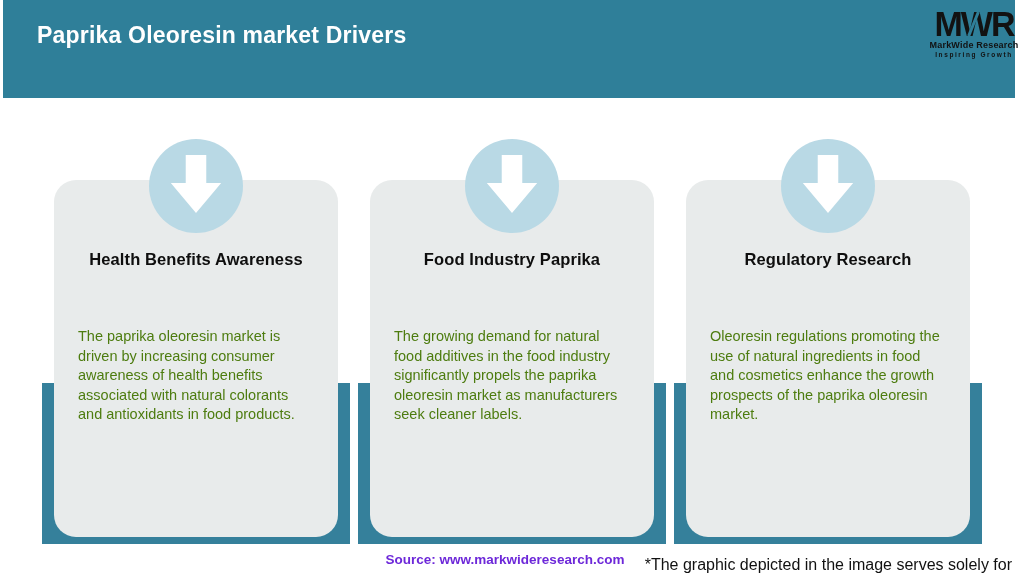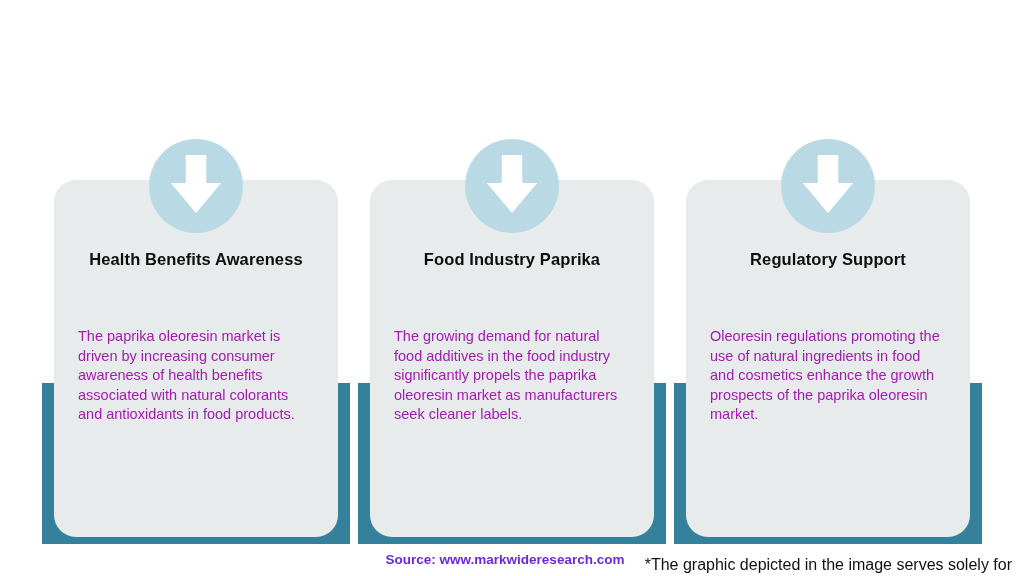--- a/index.html
+++ b/index.html
@@ -34,21 +34,21 @@
   .card{
     position:absolute;top:180px;width:284px;height:357px;border-radius:22px;
     background:#e8ebeb;box-sizing:border-box;padding:0 24px;text-align:center;
   }
   .card.c1{left:54px;} .card.c2{left:370px;} .card.c3{left:686px;}
   .card h2{
     margin:0;padding-top:70px;font-size:16.5px;font-weight:bold;color:#0e0e0e;
     letter-spacing:.1px;
   }
   .card p{
-    margin:58px 0 0 0;text-align:left;font-size:14.5px;line-height:19.5px;color:#a21caf;
+    margin:58px 0 0 0;text-align:left;font-size:14.5px;line-height:19.5px;color:#4d7c0f;
   }
   .circle{
     position:absolute;top:139px;width:94px;height:94px;border-radius:50%;
     background:#b9d9e5;display:flex;align-items:center;justify-content:center;
   }
   .circle.c1{left:149px;} .circle.c2{left:465px;} .circle.c3{left:781px;}
   .circle svg{display:block;transform:translateY(-2px);}
   
   .source{
     position:absolute;left:300px;top:552px;width:410px;text-align:center;
@@ -57,20 +57,29 @@
   .disclaimer{
     position:absolute;right:12px;top:556px;width:420px;text-align:right;
     font-size:16px;color:#111111;
   }
 </style>
 </head>
 <body>
 
 <div class="page">
 
+  <div class="header">
+    <h1 class="page-title">Paprika Oleoresin market Drivers</h1>
+    <div class="logo">
+      <div class="logo-acronym">MWR</div>
+      <div class="logo-slash"></div>
+      <div class="logo-name">MarkWide Research</div>
+      <div class="logo-tagline">Inspiring Growth</div>
+    </div>
+  </div>
 
   <div class="backbar c1"></div>
   <div class="card c1">
     <h2>Health Benefits Awareness</h2>
     <p>The paprika oleoresin market is driven by increasing consumer awareness of health benefits associated with natural colorants and antioxidants in food products.</p>
   </div>
   <div class="circle c1">
     <svg width="56" height="62" viewBox="0 0 60 66">
       <polygon points="19,2 41,2 41,32 57,32 30,64 3,32 19,32" fill="#ffffff"></polygon>
     </svg>
@@ -82,21 +91,21 @@
     <p>The growing demand for natural food additives in the food industry significantly propels the paprika oleoresin market as manufacturers seek cleaner labels.</p>
   </div>
   <div class="circle c2">
     <svg width="56" height="62" viewBox="0 0 60 66">
       <polygon points="19,2 41,2 41,32 57,32 30,64 3,32 19,32" fill="#ffffff"></polygon>
     </svg>
   </div>
 
   <div class="backbar c3"></div>
   <div class="card c3">
-    <h2>Regulatory Support</h2>
+    <h2>Regulatory Research</h2>
     <p>Oleoresin regulations promoting the use of natural ingredients in food and cosmetics enhance the growth prospects of the paprika oleoresin market.</p>
   </div>
   <div class="circle c3">
     <svg width="56" height="62" viewBox="0 0 60 66">
       <polygon points="19,2 41,2 41,32 57,32 30,64 3,32 19,32" fill="#ffffff"></polygon>
     </svg>
   </div>
 
   <div class="source">Source: www.markwideresearch.com</div>
   <div class="disclaimer">*The graphic depicted in the image serves solely for illustrative purposes</div>

